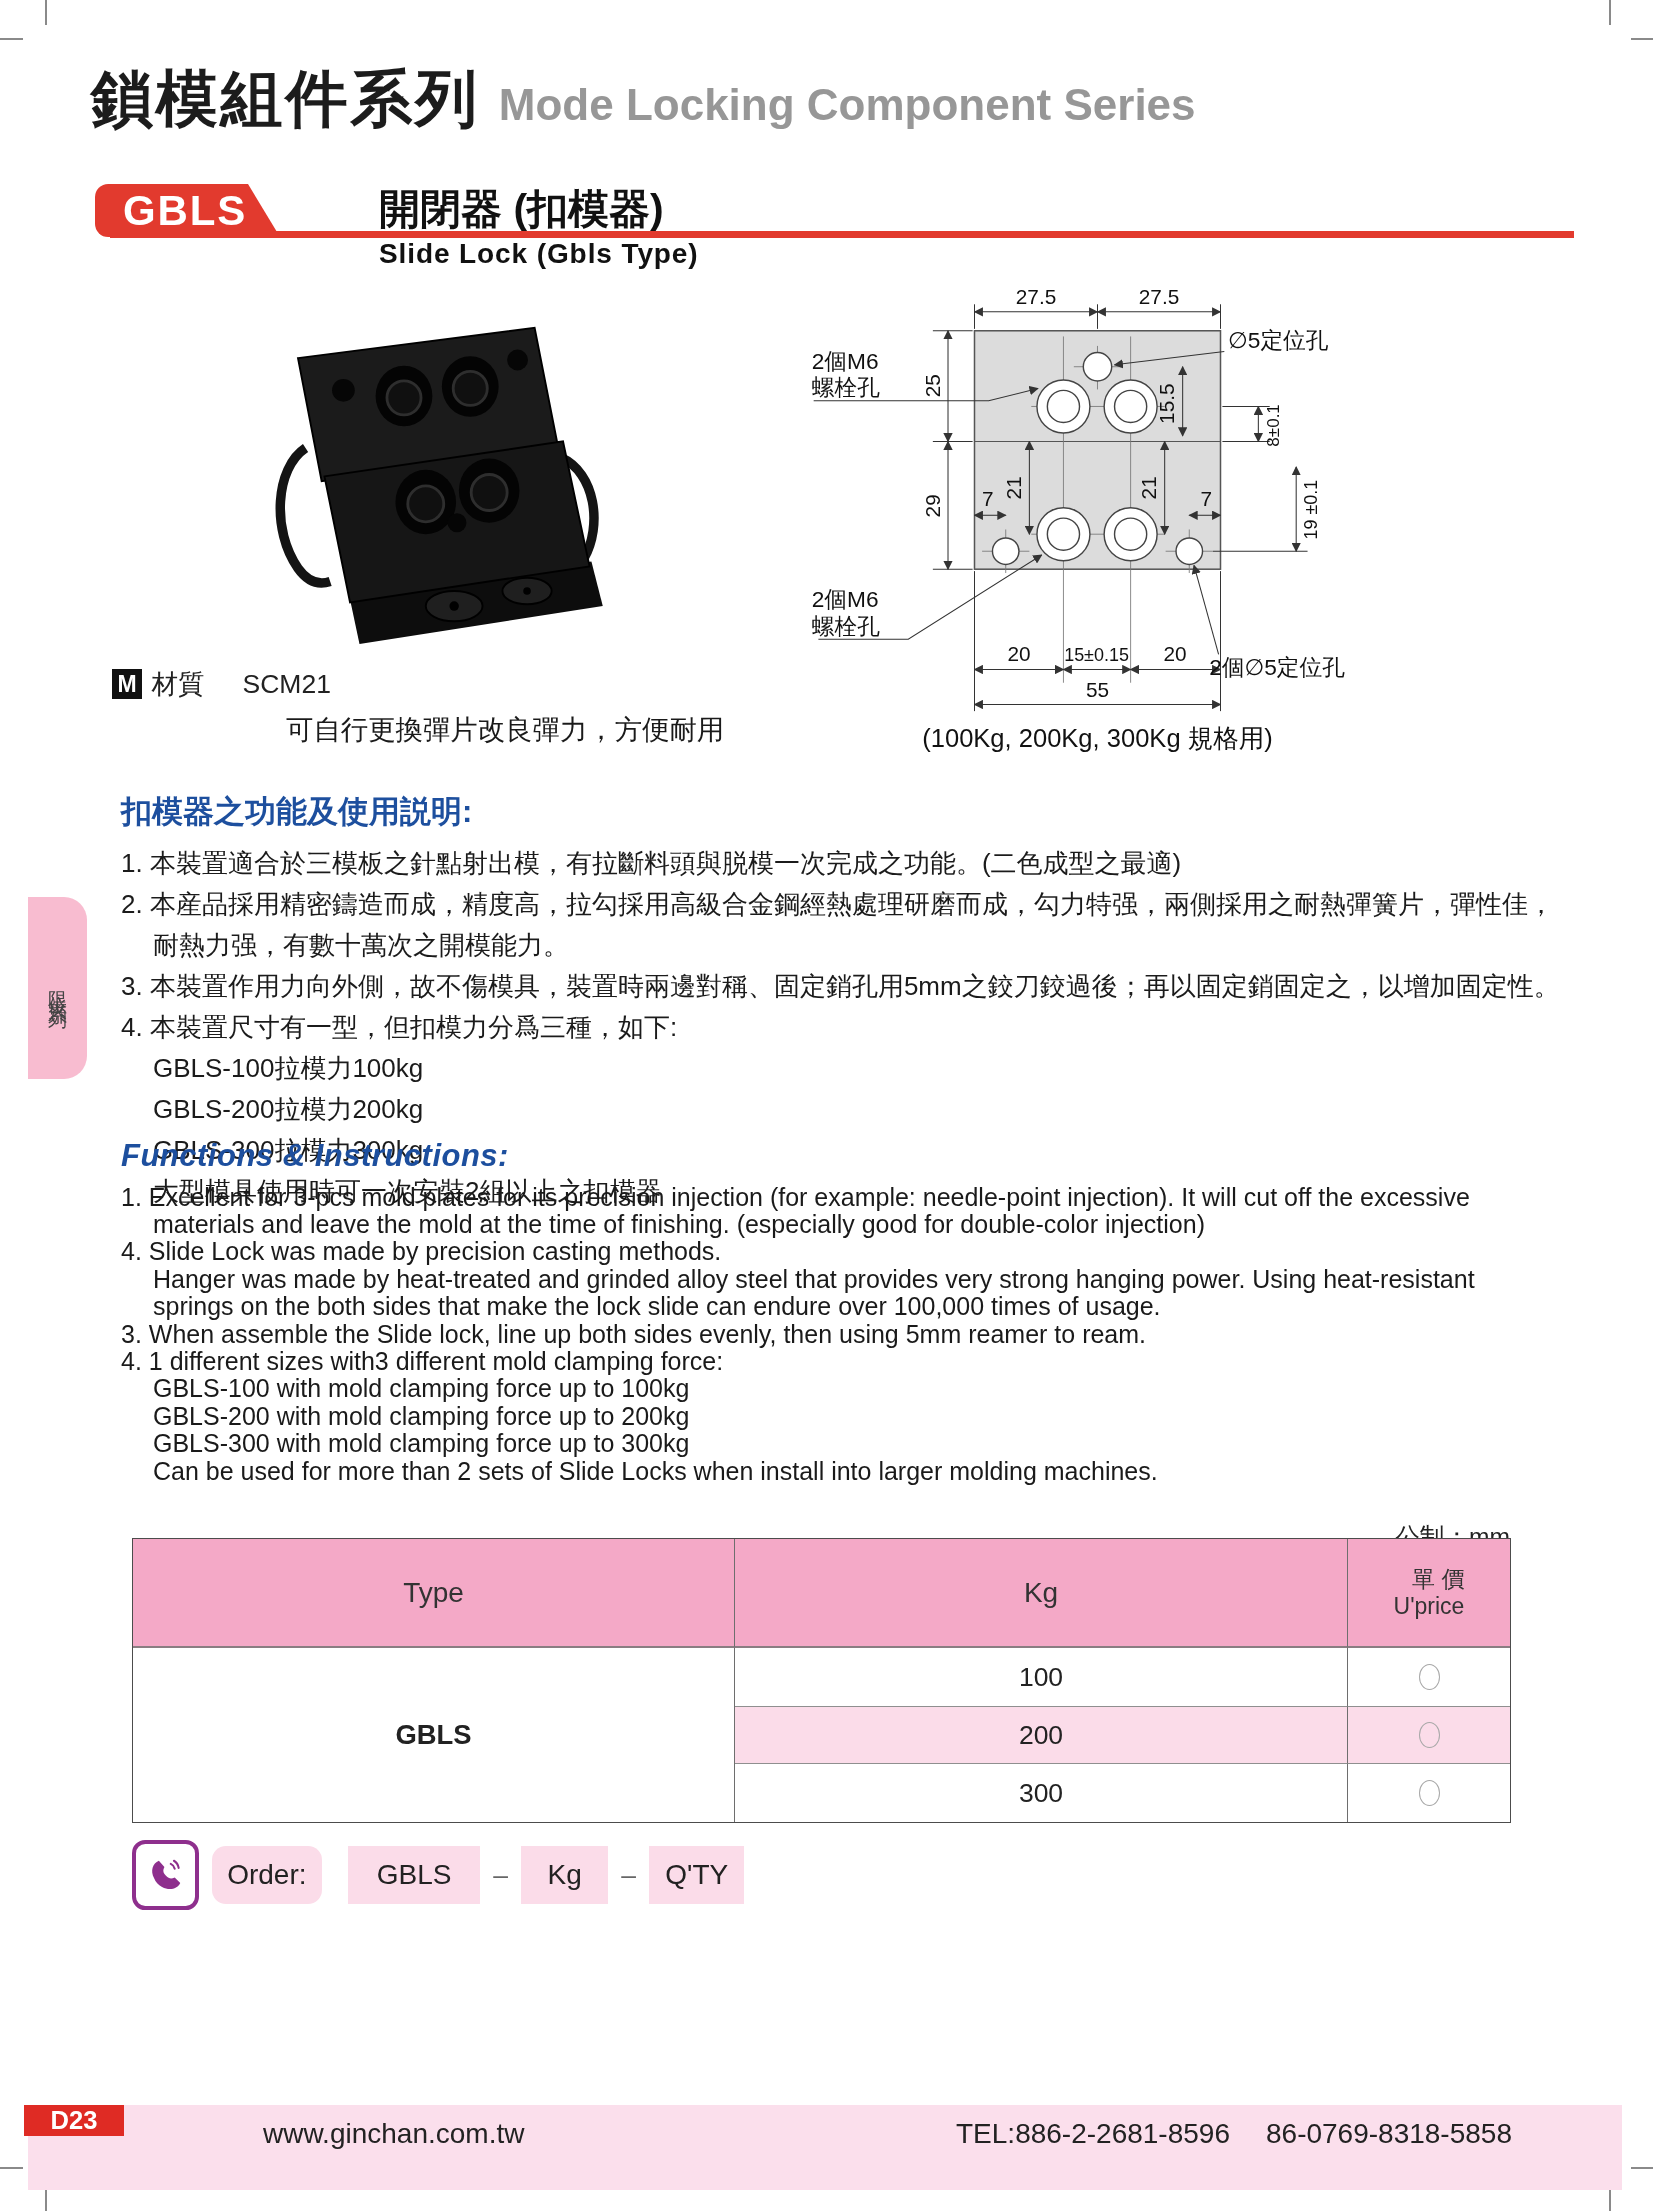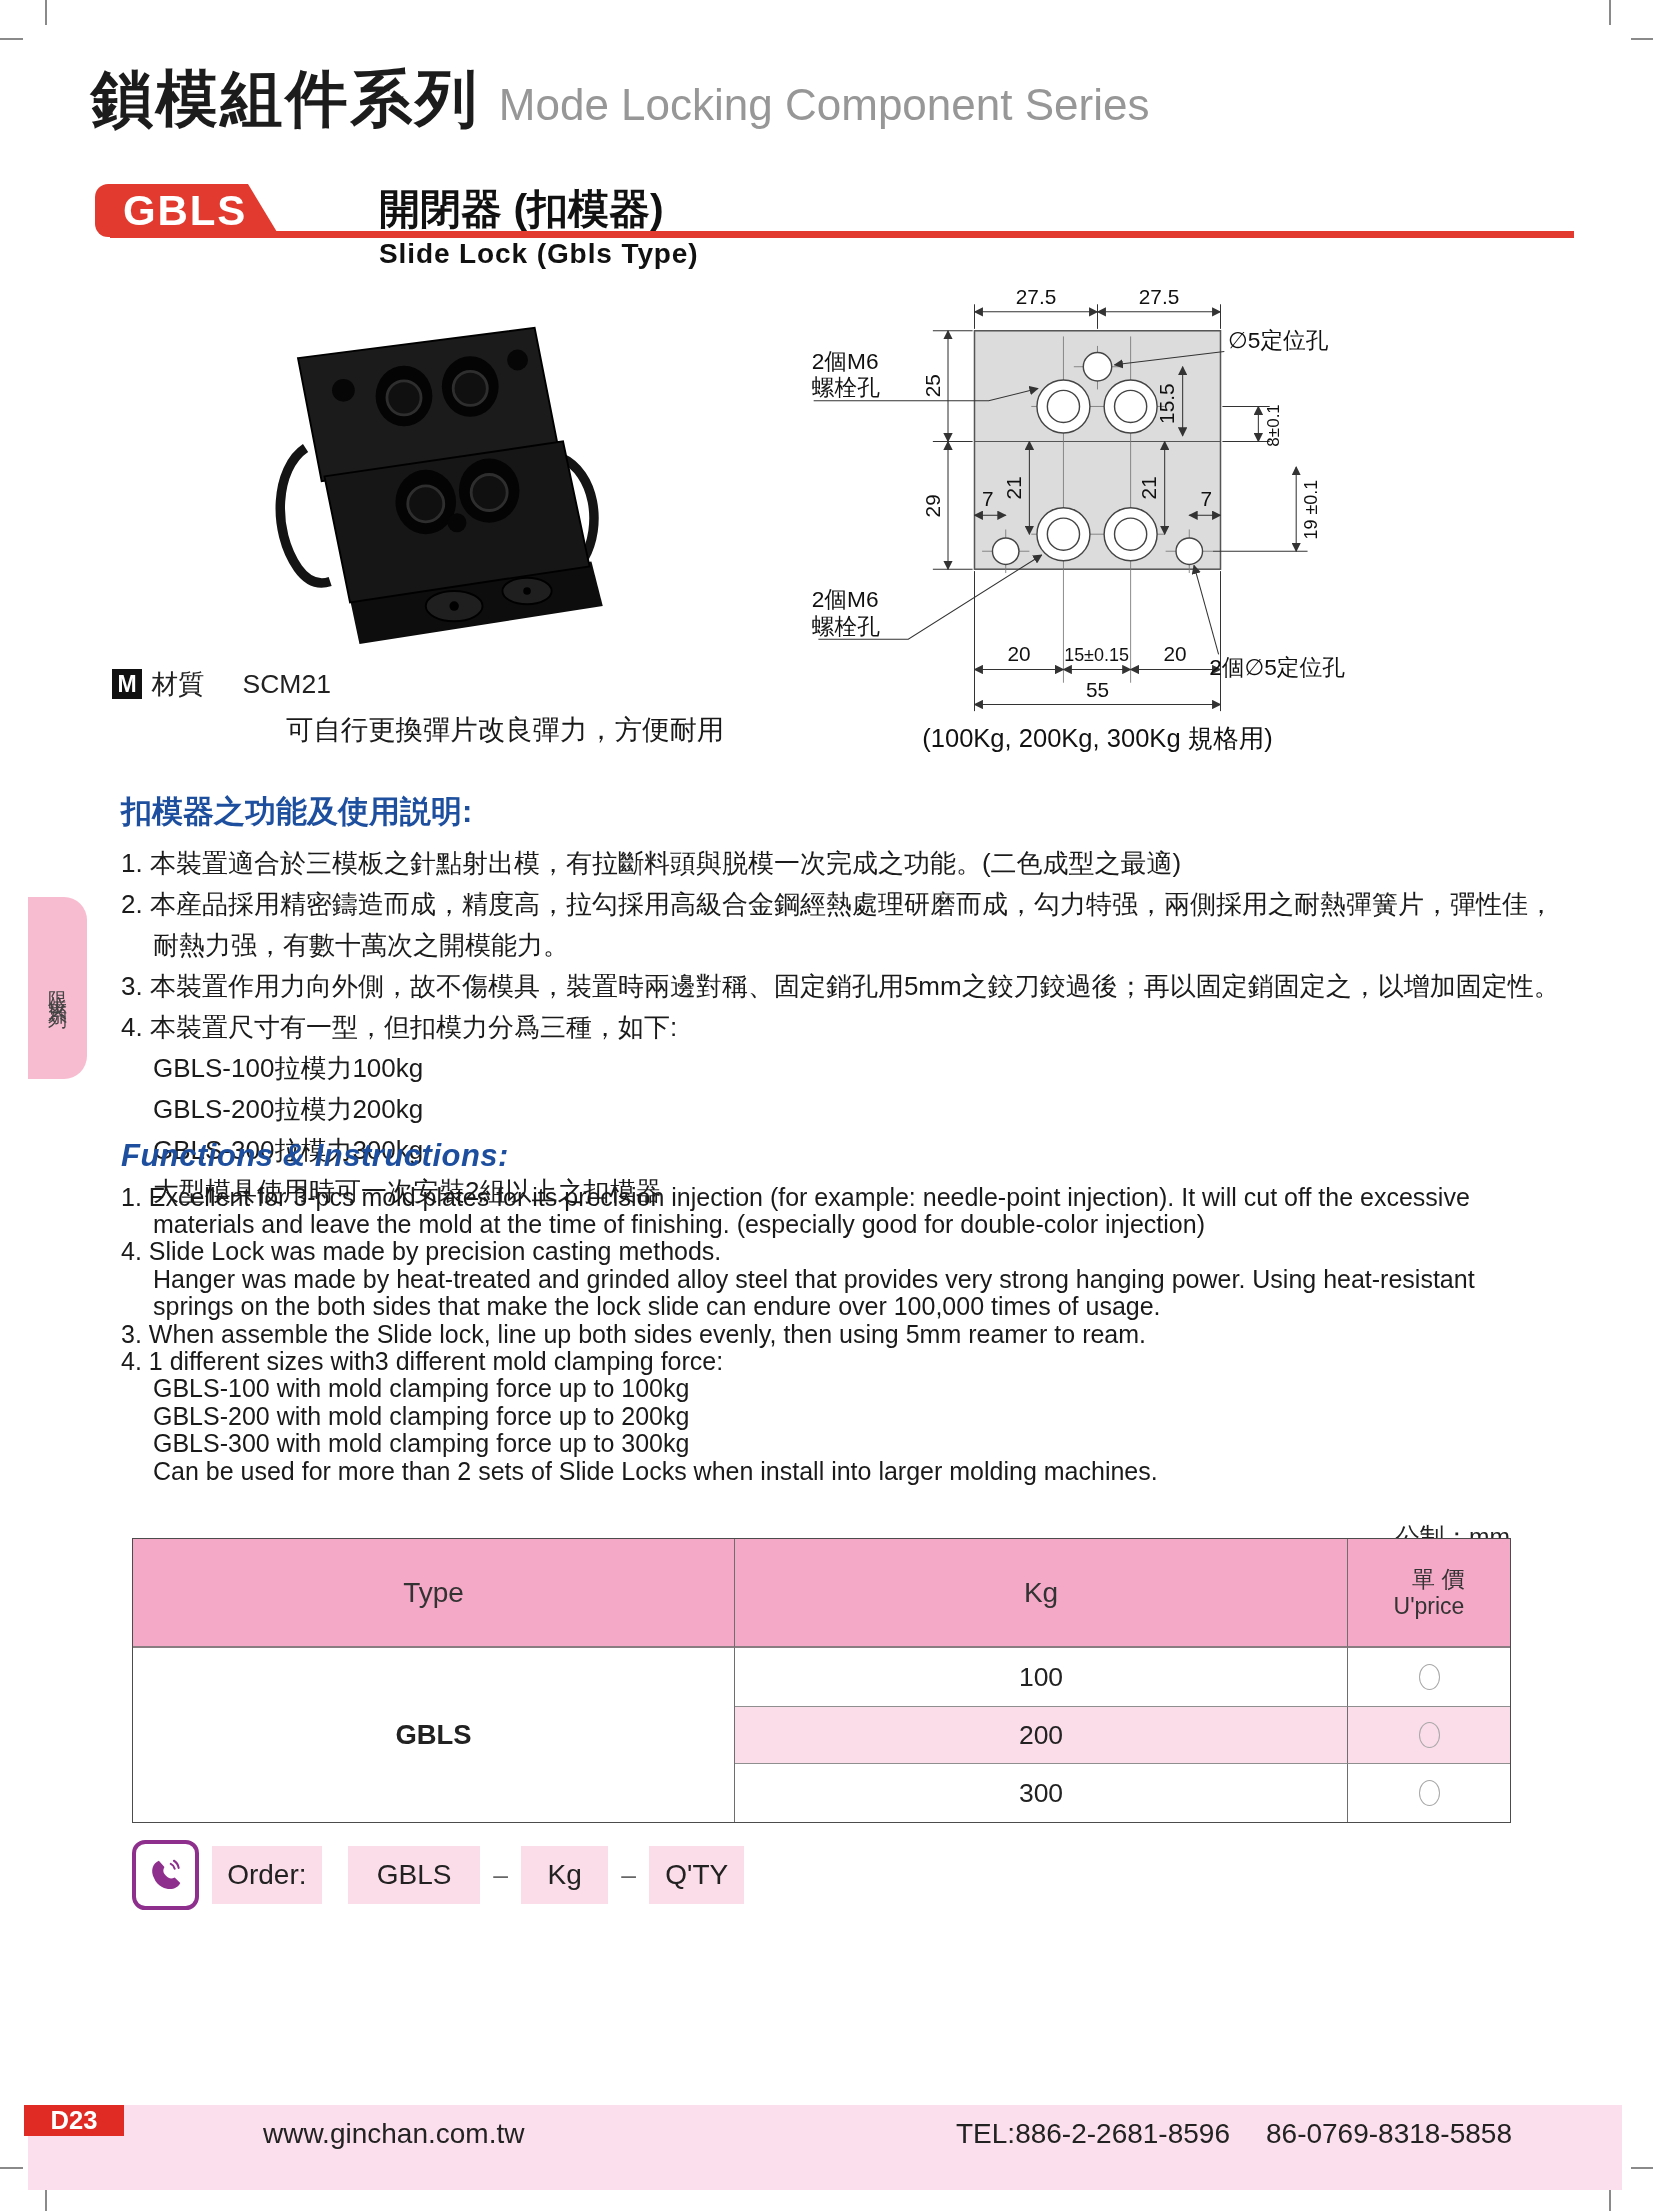--- a/index.html
+++ b/index.html
@@ -6,21 +6,21 @@
   .page {
     position:relative; width:1653px; height:2212px; background:#fff;
     font-family:"Liberation Sans", sans-serif; overflow:hidden; color:#1a1a1a;
   }
   
   .crop { position:absolute; background:#8a8a8a; }
 
   
   .hdr { position:absolute; left:91px; top:57px; display:flex; align-items:baseline; gap:19px; white-space:nowrap; }
   .hdr .zh { font-size:62px; font-weight:bold; color:#1c1c1c; letter-spacing:2.8px; }
-  .hdr .en { font-size:44px; font-weight:normal; color:#979797; letter-spacing:0px; }
+  .hdr .en { font-size:44px; font-weight:bold; color:#979797; letter-spacing:0px; }
 
   .badge-row { position:absolute; left:95px; top:184px; height:53px; }
   .red-line { position:absolute; left:110px; top:231px; width:1464px; height:6.6px; background:#E23A2E; }
   .badge {
     position:absolute; left:0; top:0; width:185px; height:53px; background:#E23A2E;
     border-radius:13.2px 3.8px 3.8px 13.2px;
     clip-path: polygon(0 0, calc(100% - 32px) 0, 100% 100%, 0 100%);
     display:flex; align-items:center; justify-content:flex-start; padding-left:28px; box-sizing:border-box;
   }
   .badge span { color:#fff; font-size:42px; font-weight:bold; letter-spacing:1.9px; }
@@ -70,21 +70,21 @@
   .td { font-size:26.5px; color:#222; }
   .type-cell { grid-row:2 / 5; grid-column:1; font-weight:bold; font-size:27.4px; }
   .row-pink { background:#FBDCE9; border-top:1.9px solid #8f8f8f; border-bottom:1.9px solid #8f8f8f; }
   .circ { width:19px; height:24px; border:1.5px solid #a8a8a8; border-radius:50%; }
 
   
   .order { position:absolute; left:132px; top:1840px; display:flex; align-items:center; }
   .phone-box { width:59px; height:62px; border:4.7px solid #8E2F8D; border-radius:13.2px;
                display:flex; align-items:center; justify-content:center; background:#fff; }
   .pinkbg { background:#FBDCE9; }
-  .order .lbl { font-size:28px; color:#222; margin-left:13.2px; padding:13.2px 15px; }
+  .order .lbl { font-size:28px; color:#222; margin-left:13.2px; padding:13.2px 15px;border-radius:14px; }
   .order .part { font-size:28px; color:#222; text-align:center; padding:13.2px 0; }
   .order .p1 { width:132px; margin-left:26.5px; }
   .order .p2 { width:87px; }
   .order .p3 { width:95px; }
   .order .sep { font-size:26.5px; color:#666; margin:0 13.2px; }
 
   
   .footer-bar { position:absolute; left:28px; top:2105px; width:1594px; height:85px; background:#FBDFEC; }
   .page-no { position:absolute; left:24px; top:2105px; width:100px; height:31px; background:#DF2B24;
              display:flex; align-items:center; justify-content:center; color:#fff; font-weight:bold; font-size:25.6px; }

